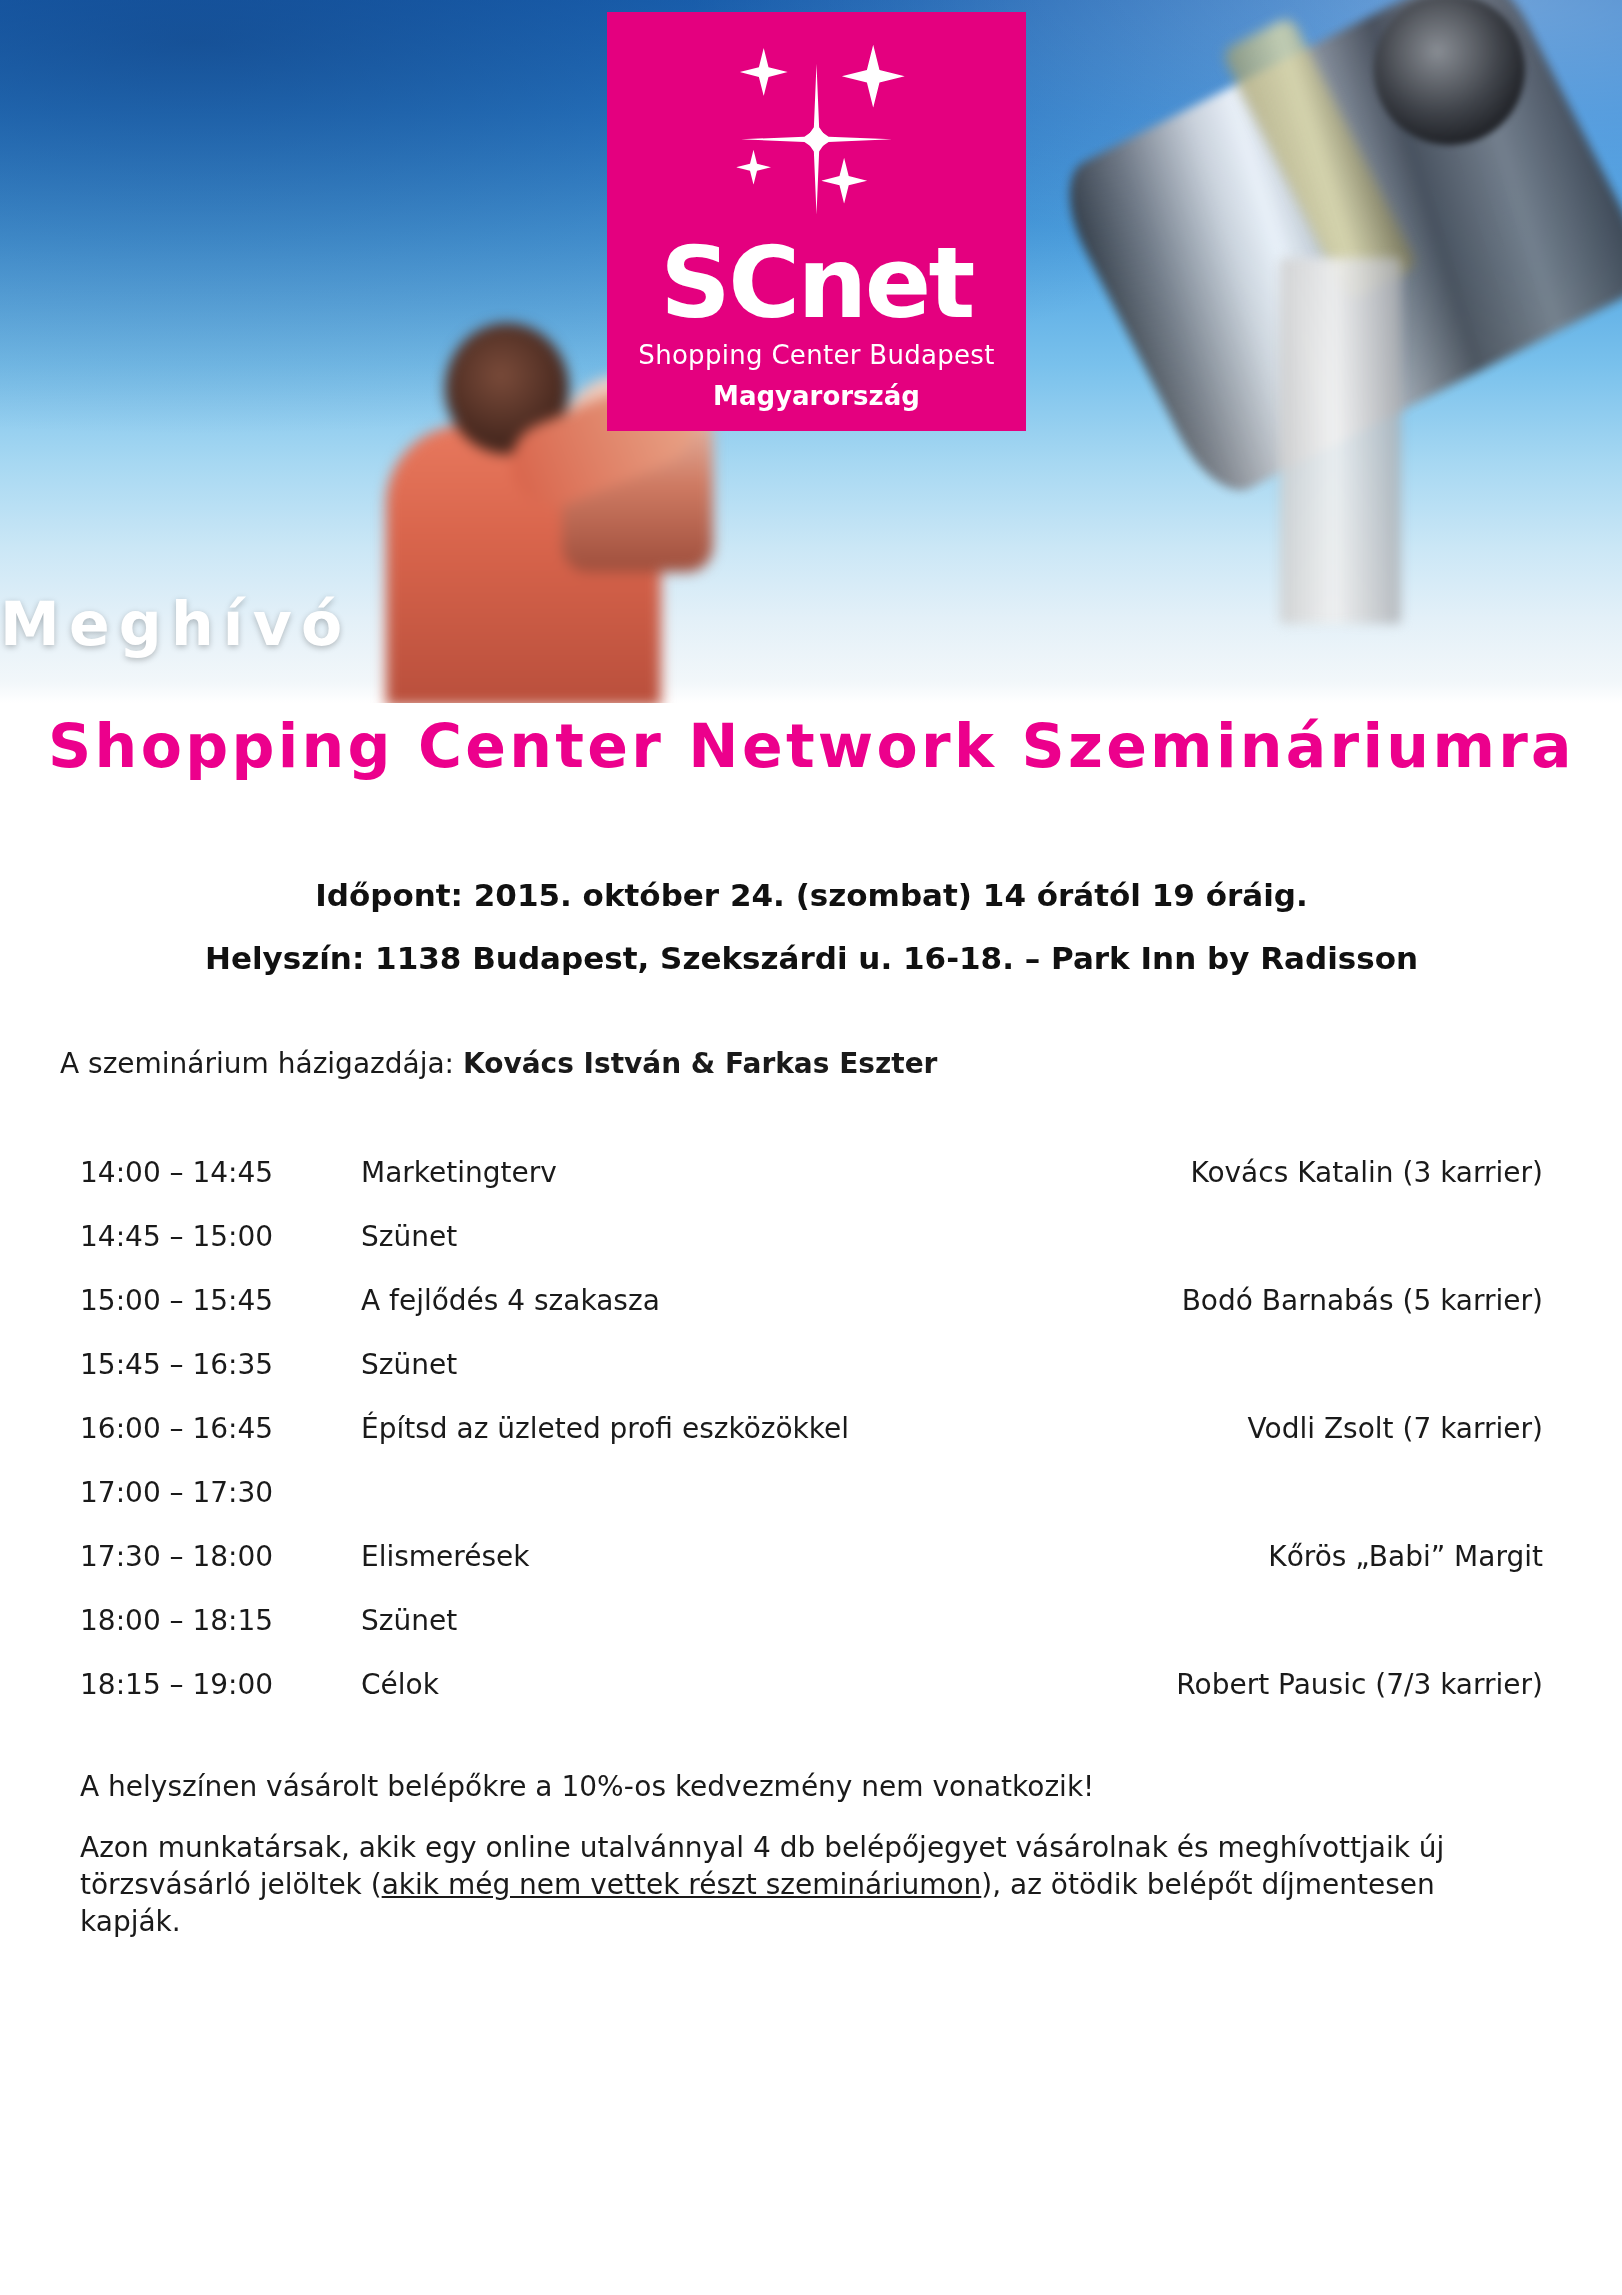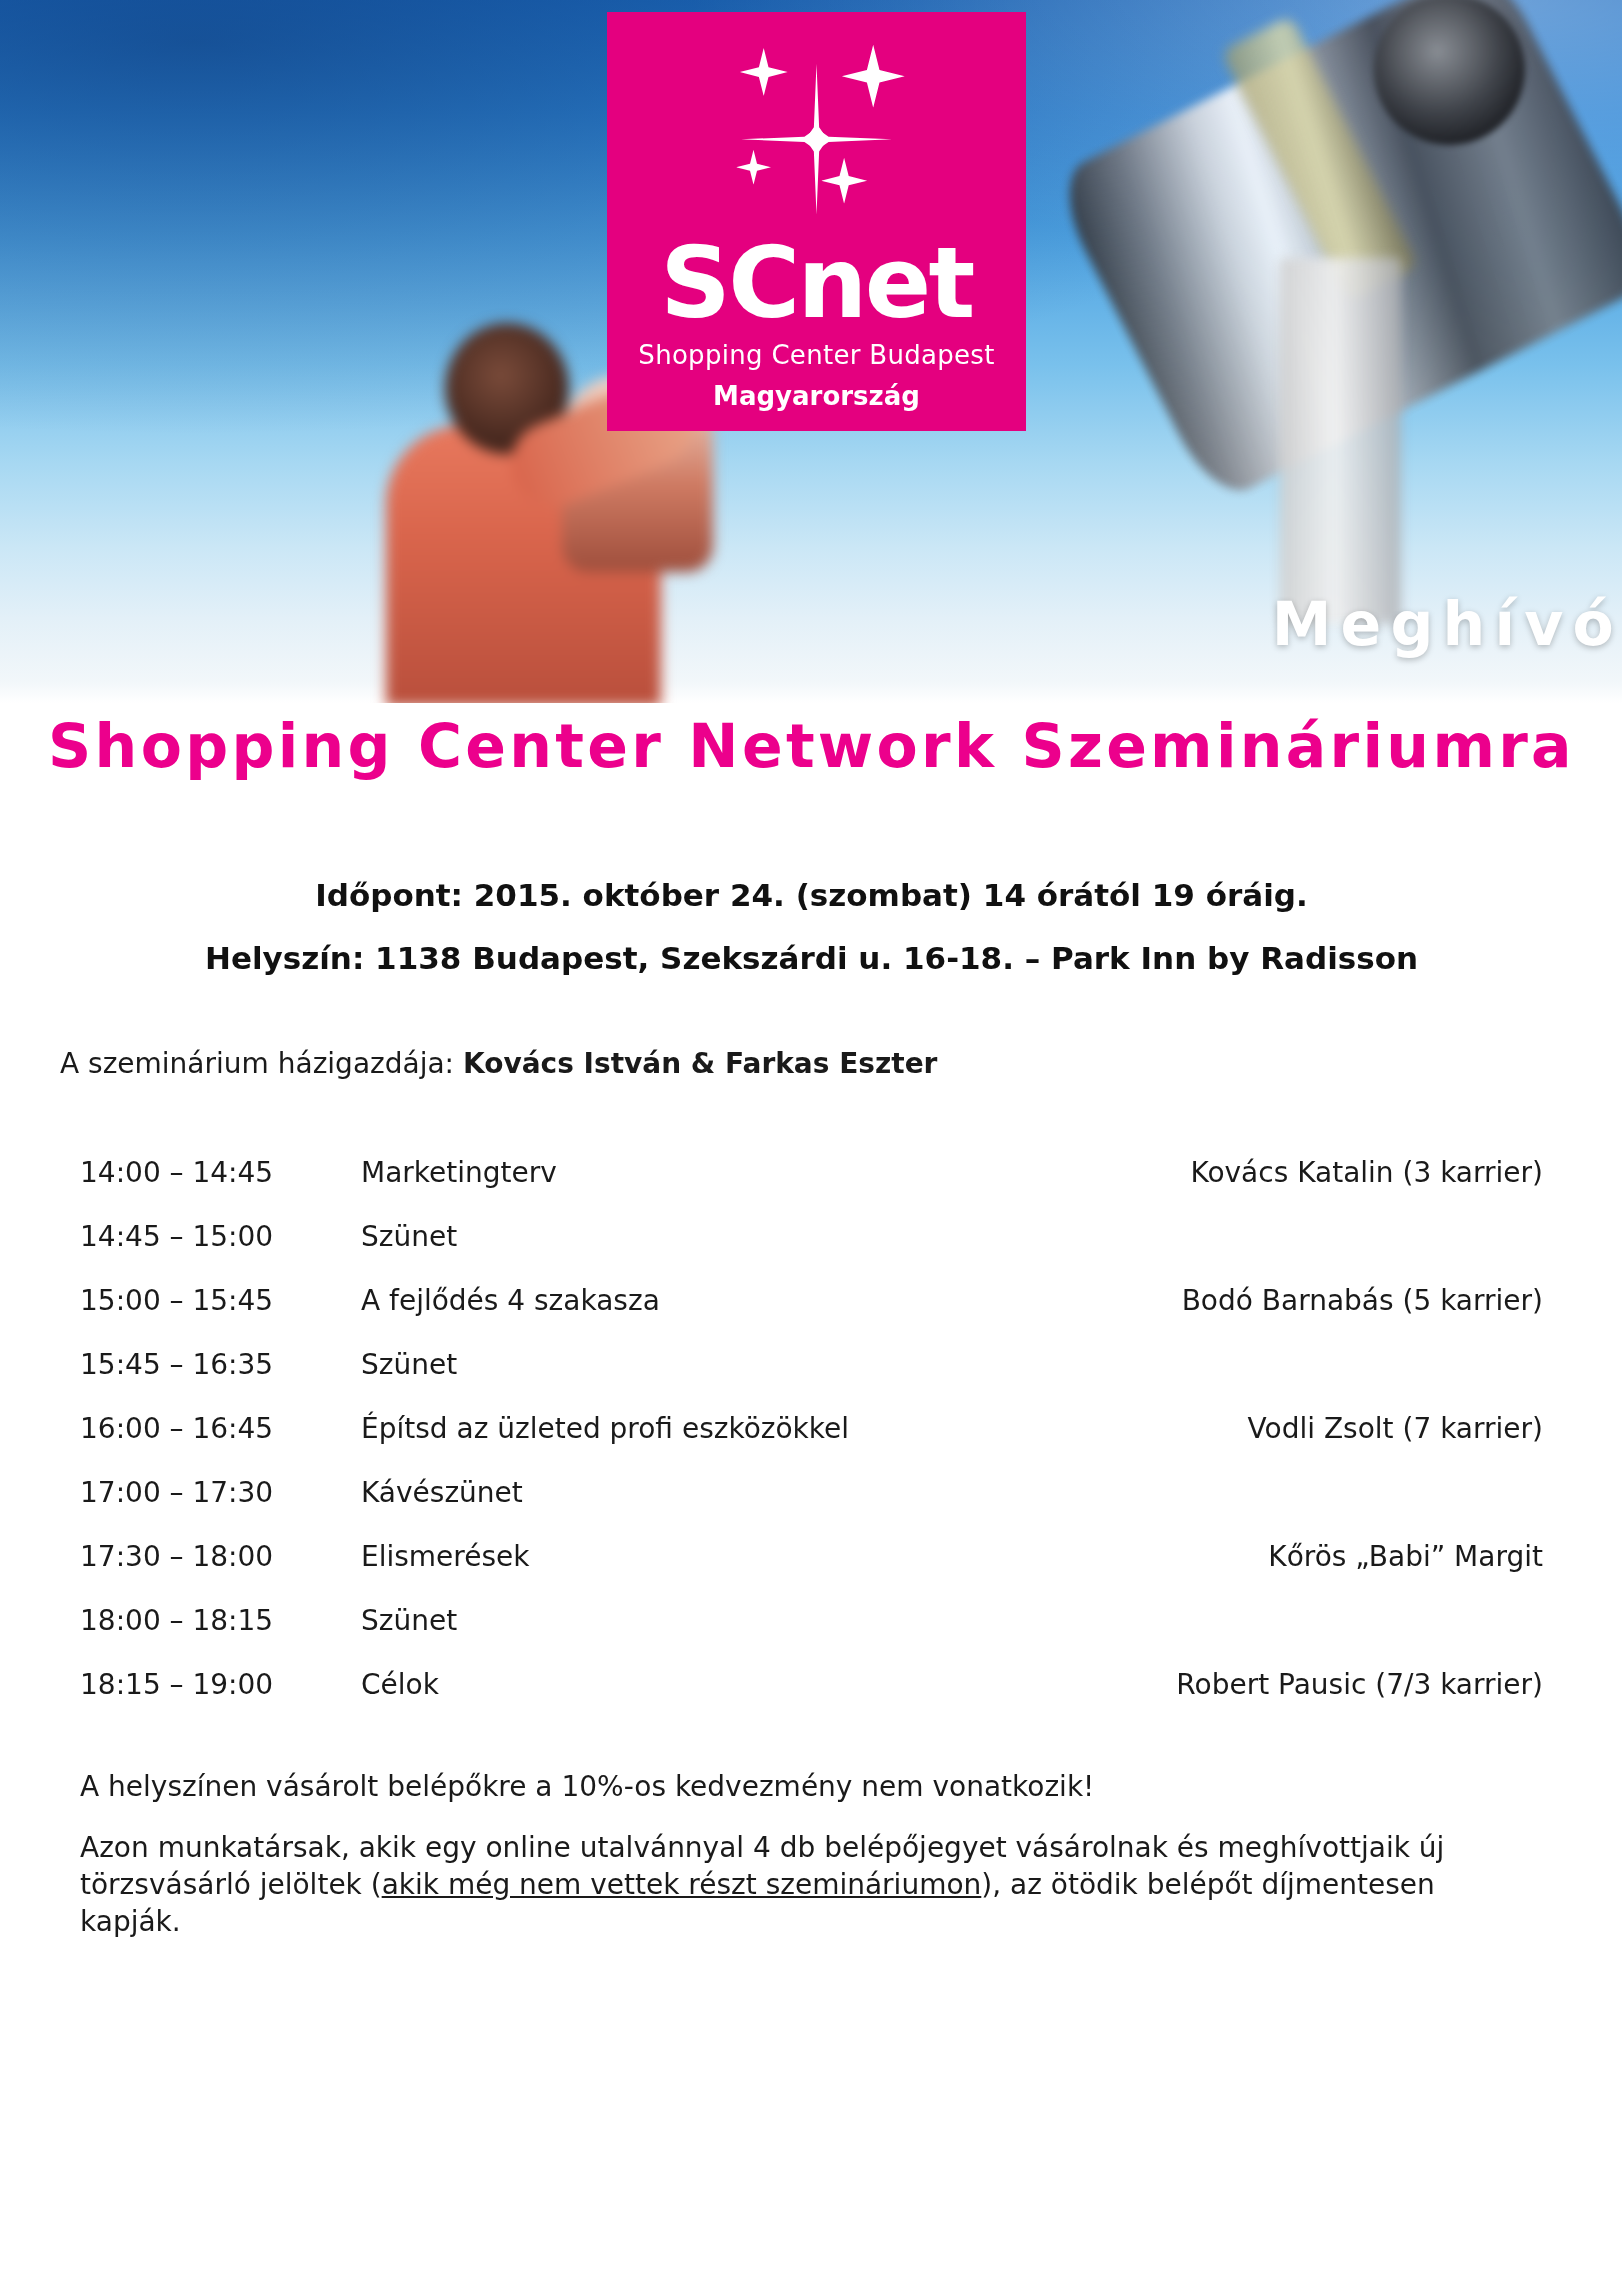--- a/index.html
+++ b/index.html
@@ -227,27 +227,26 @@
     font-size: 26px;
     font-weight: bold;
     color: #ffffff;
   }
 
   .meghivo {
     position: absolute;
     left: 0;
     right: 0;
     top: 589px;
-    text-align: right;
+    text-align: left;
     font-size: 60px;
     font-weight: bold;
     letter-spacing: 9.2px;
     color: #ffffff;
     text-shadow: 0 2px 6.5px rgba(0,0,0,0.25);
-    padding-left: 21px;
   }
 
   
   .main-title {
     margin-top: 7.9px;
     text-align: center;
     font-size: 60px;
     font-weight: bold;
     color: #ec008c;
     letter-spacing: 3.3px;
@@ -384,21 +383,20 @@
     <div class="agenda-topic">Szünet</div>
     <div class="agenda-speaker"></div>
   </div>
   <div class="agenda-row">
     <div class="agenda-time">16:00 – 16:45</div>
     <div class="agenda-topic">Építsd az üzleted profi eszközökkel</div>
     <div class="agenda-speaker">Vodli Zsolt (7 karrier)</div>
   </div>
   <div class="agenda-row">
     <div class="agenda-time">17:00 – 17:30</div>
-    <div class="agenda-topic">Kávészünet</div>
     <div class="agenda-speaker"></div>
   </div>
   <div class="agenda-row">
     <div class="agenda-time">17:30 – 18:00</div>
     <div class="agenda-topic">Elismerések</div>
     <div class="agenda-speaker">Kőrös „Babi” Margit</div>
   </div>
   <div class="agenda-row">
     <div class="agenda-time">18:00 – 18:15</div>
     <div class="agenda-topic">Szünet</div>

